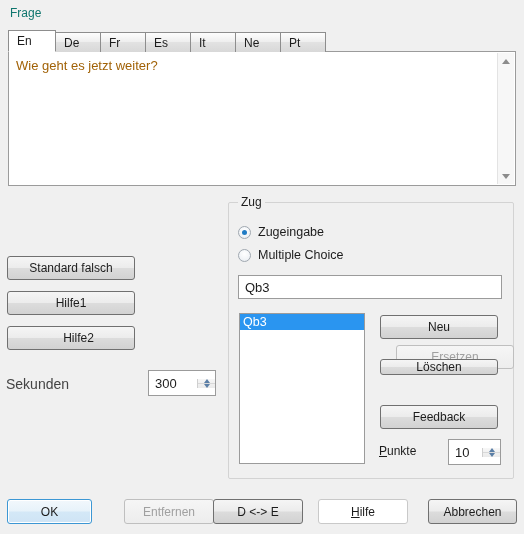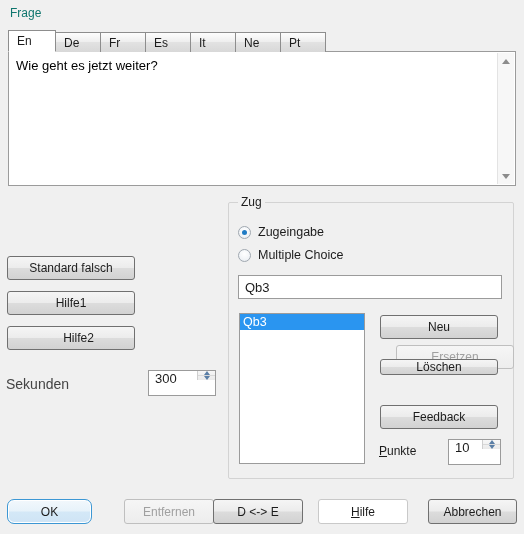--- a/index.html
+++ b/index.html
@@ -70,21 +70,21 @@
     box-sizing: border-box;
     border: 1px solid #9b9b9b;
     background: #ffffff;
     z-index: 1;
   }
   .frage-text {
     position: absolute;
     left: 7px;
     top: 6px;
     font-size: 13px;
-    color: #000000;
+    color: #a16207;
     white-space: pre-wrap;
   }
   
   .vscroll {
     position: absolute;
     right: 1px;
     top: 1px;
     bottom: 1px;
     width: 16px;
     background: #f7f7f7;
@@ -158,21 +158,21 @@
     top: 376px;
     font-size: 14px;
     color: #444;
   }
   .spin {
     position: absolute;
     box-sizing: border-box;
     border: 1px solid #9b9b9b;
     background: #ffffff;
     display: flex;
-    align-items: flex-start;
+    align-items: center;
   }
   .spin .val {
     flex: 1;
     display: flex;
     align-items: center;
     padding-left: 6px;
     font-size: 13px;
     color: #1c1c1c;
   }
   .spin .btns {
@@ -303,21 +303,21 @@
     position: absolute;
     left: 379px;
     top: 444px;
     font-size: 12px;
     color: #1c1c1c;
   }
   .punkte-label .mnem { text-decoration: underline; }
   #spin-punkte { left: 448px; top: 439px; width: 53px; height: 26px; }
 
   
-  #btn-ok        { left: 7px;   top: 499px; width: 85px;  height: 25px; border-radius: 7px; }
+  #btn-ok        { left: 7px;   top: 499px; width: 85px;  height: 25px; }
   #btn-entfernen { left: 108px; top: 499px; width: 90px;  height: 25px; }
   #btn-de        { left: 213px; top: 499px; width: 90px;  height: 25px; }
   #btn-hilfe     { left: 318px; top: 499px; width: 90px;  height: 25px; }
   #btn-abbrechen { left: 428px; top: 499px; width: 89px;  height: 25px; }
   #btn-hilfe .mnem { text-decoration: underline; }
 </style>
 </head>
 <body>
 
 <div class="frage-label">Frage</div>

